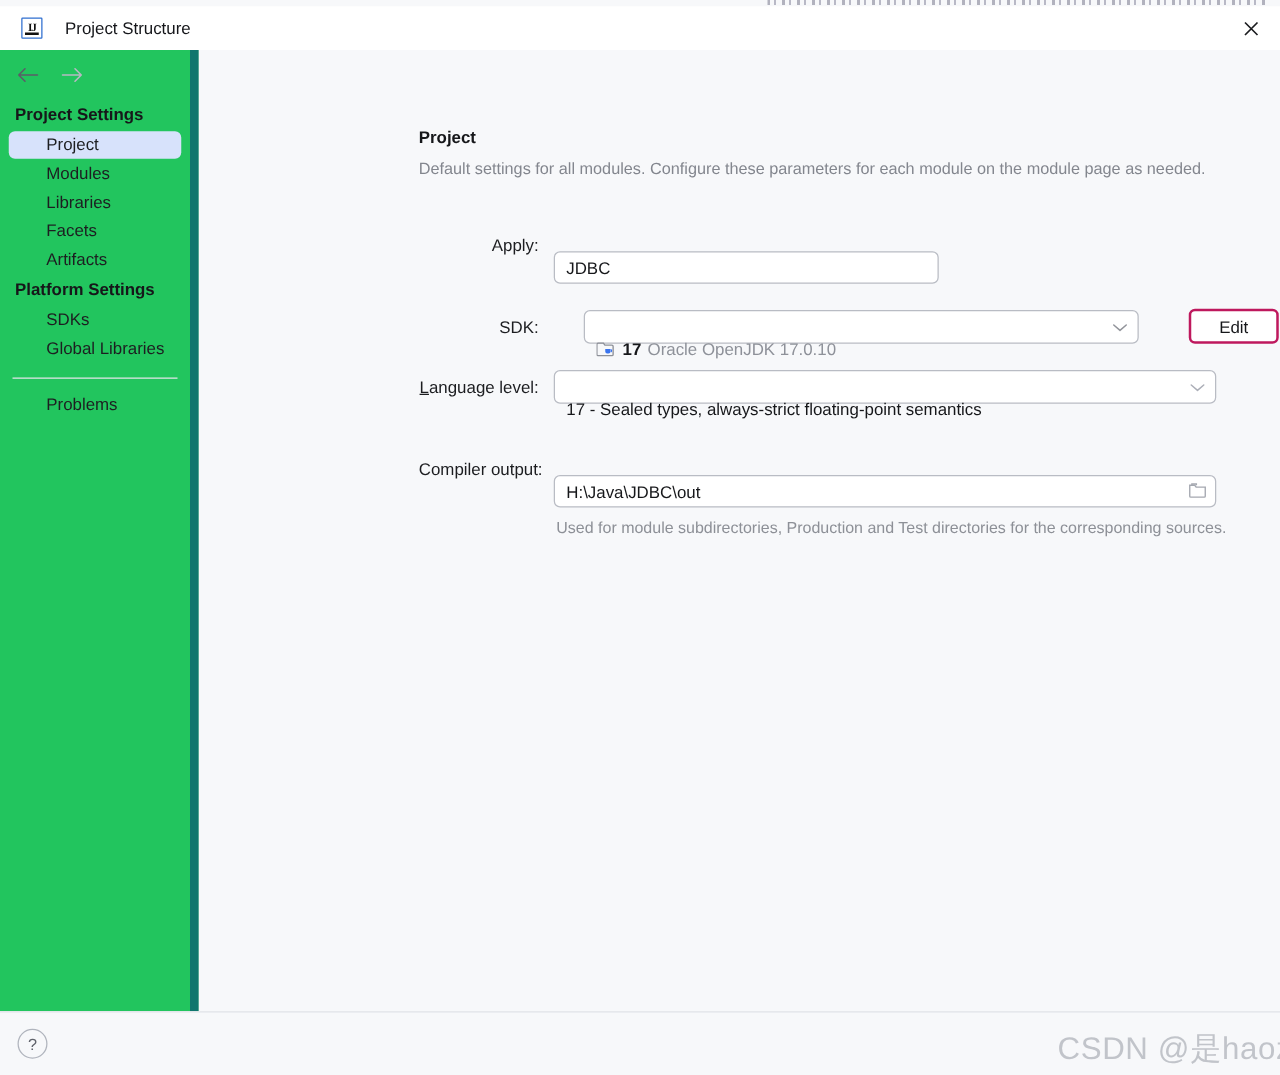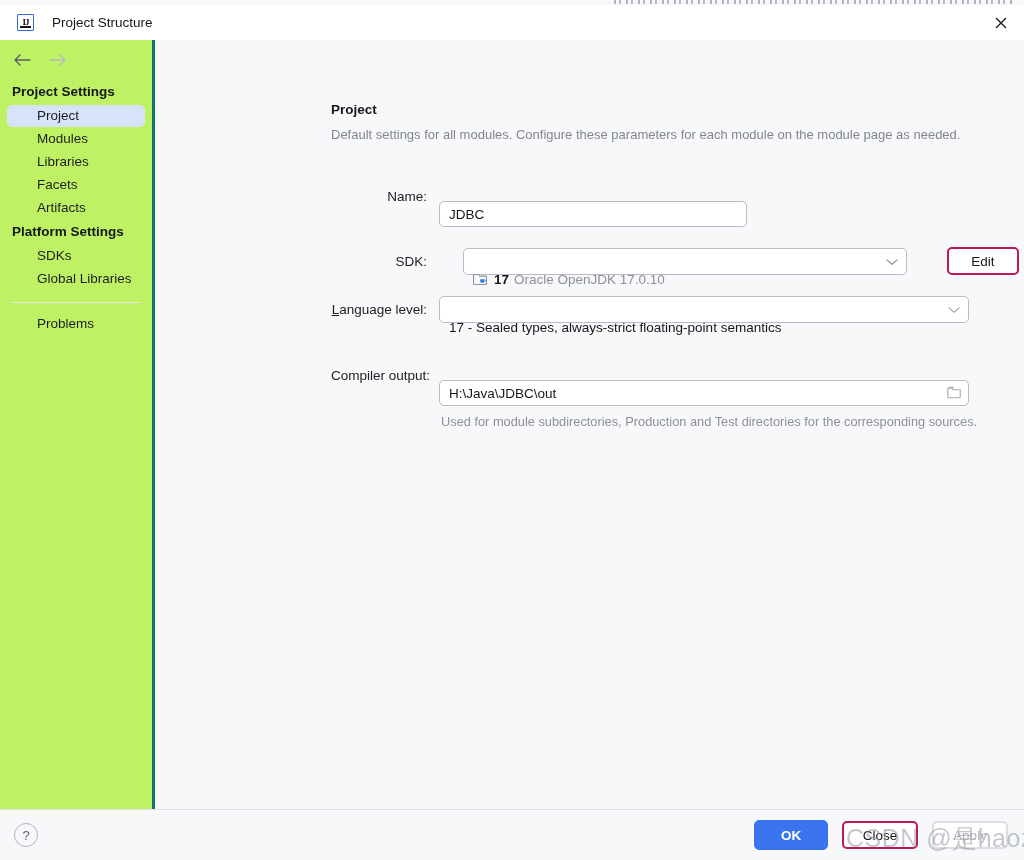--- a/index.html
+++ b/index.html
@@ -106,22 +106,22 @@
   .dialog-body {
     flex: 1 1 auto;
     display: flex;
     min-height: 0;
     position: relative;
   }
 
   .sidebar {
     width: 152px;
     flex: 0 0 152px;
-    background: #bef264;
-    border-right: 3px solid #0f766e;
+    background: #22c55e;
+    border-right: 7px solid #0f766e;
     position: relative;
     padding-top: 0;
   }
 
   .nav-arrows {
     height: 40px;
     display: flex;
     align-items: center;
     padding-left: 12px;
     gap: 16px;
@@ -382,21 +382,21 @@
 
       <div class="side-item">Problems</div>
     </div>
 
     <div class="content">
 
       <div class="page-title">Project</div>
       <div class="page-desc">Default settings for all modules. Configure these parameters for each module on the module page as needed.</div>
 
       <div class="form-row">
-        <div class="form-label lbl-name">Name:</div>
+        <div class="form-label lbl-name">Apply:</div>
         <div class="text-input input-name">
           <span>JDBC</span>
         </div>
       </div>
 
       <div class="form-row" style="margin-top:20px;gap:24px;">
         <div class="form-label lbl-sdk">SDK:</div>
         <div class="combo combo-sdk">
           <span class="combo-text">
             <svg width="16" height="16" viewBox="0 0 16 16">
@@ -441,22 +441,17 @@
         </div>
       </div>
 
       <div class="hint">Used for module subdirectories, Production and Test directories for the corresponding sources.</div>
 
     </div>
   </div>
 
   <div class="footer">
     <div class="help-btn">?</div>
-    <div class="footer-btns">
-      <div class="btn-primary">OK</div>
-      <div class="btn btn-secondary">Close</div>
-      <div class="btn btn-secondary btn-disabled">Apply</div>
-    </div>
   </div>
 
 </div>
 
 <div class="watermark">CSDN @是haozhua</div>
 
 </body></html>

